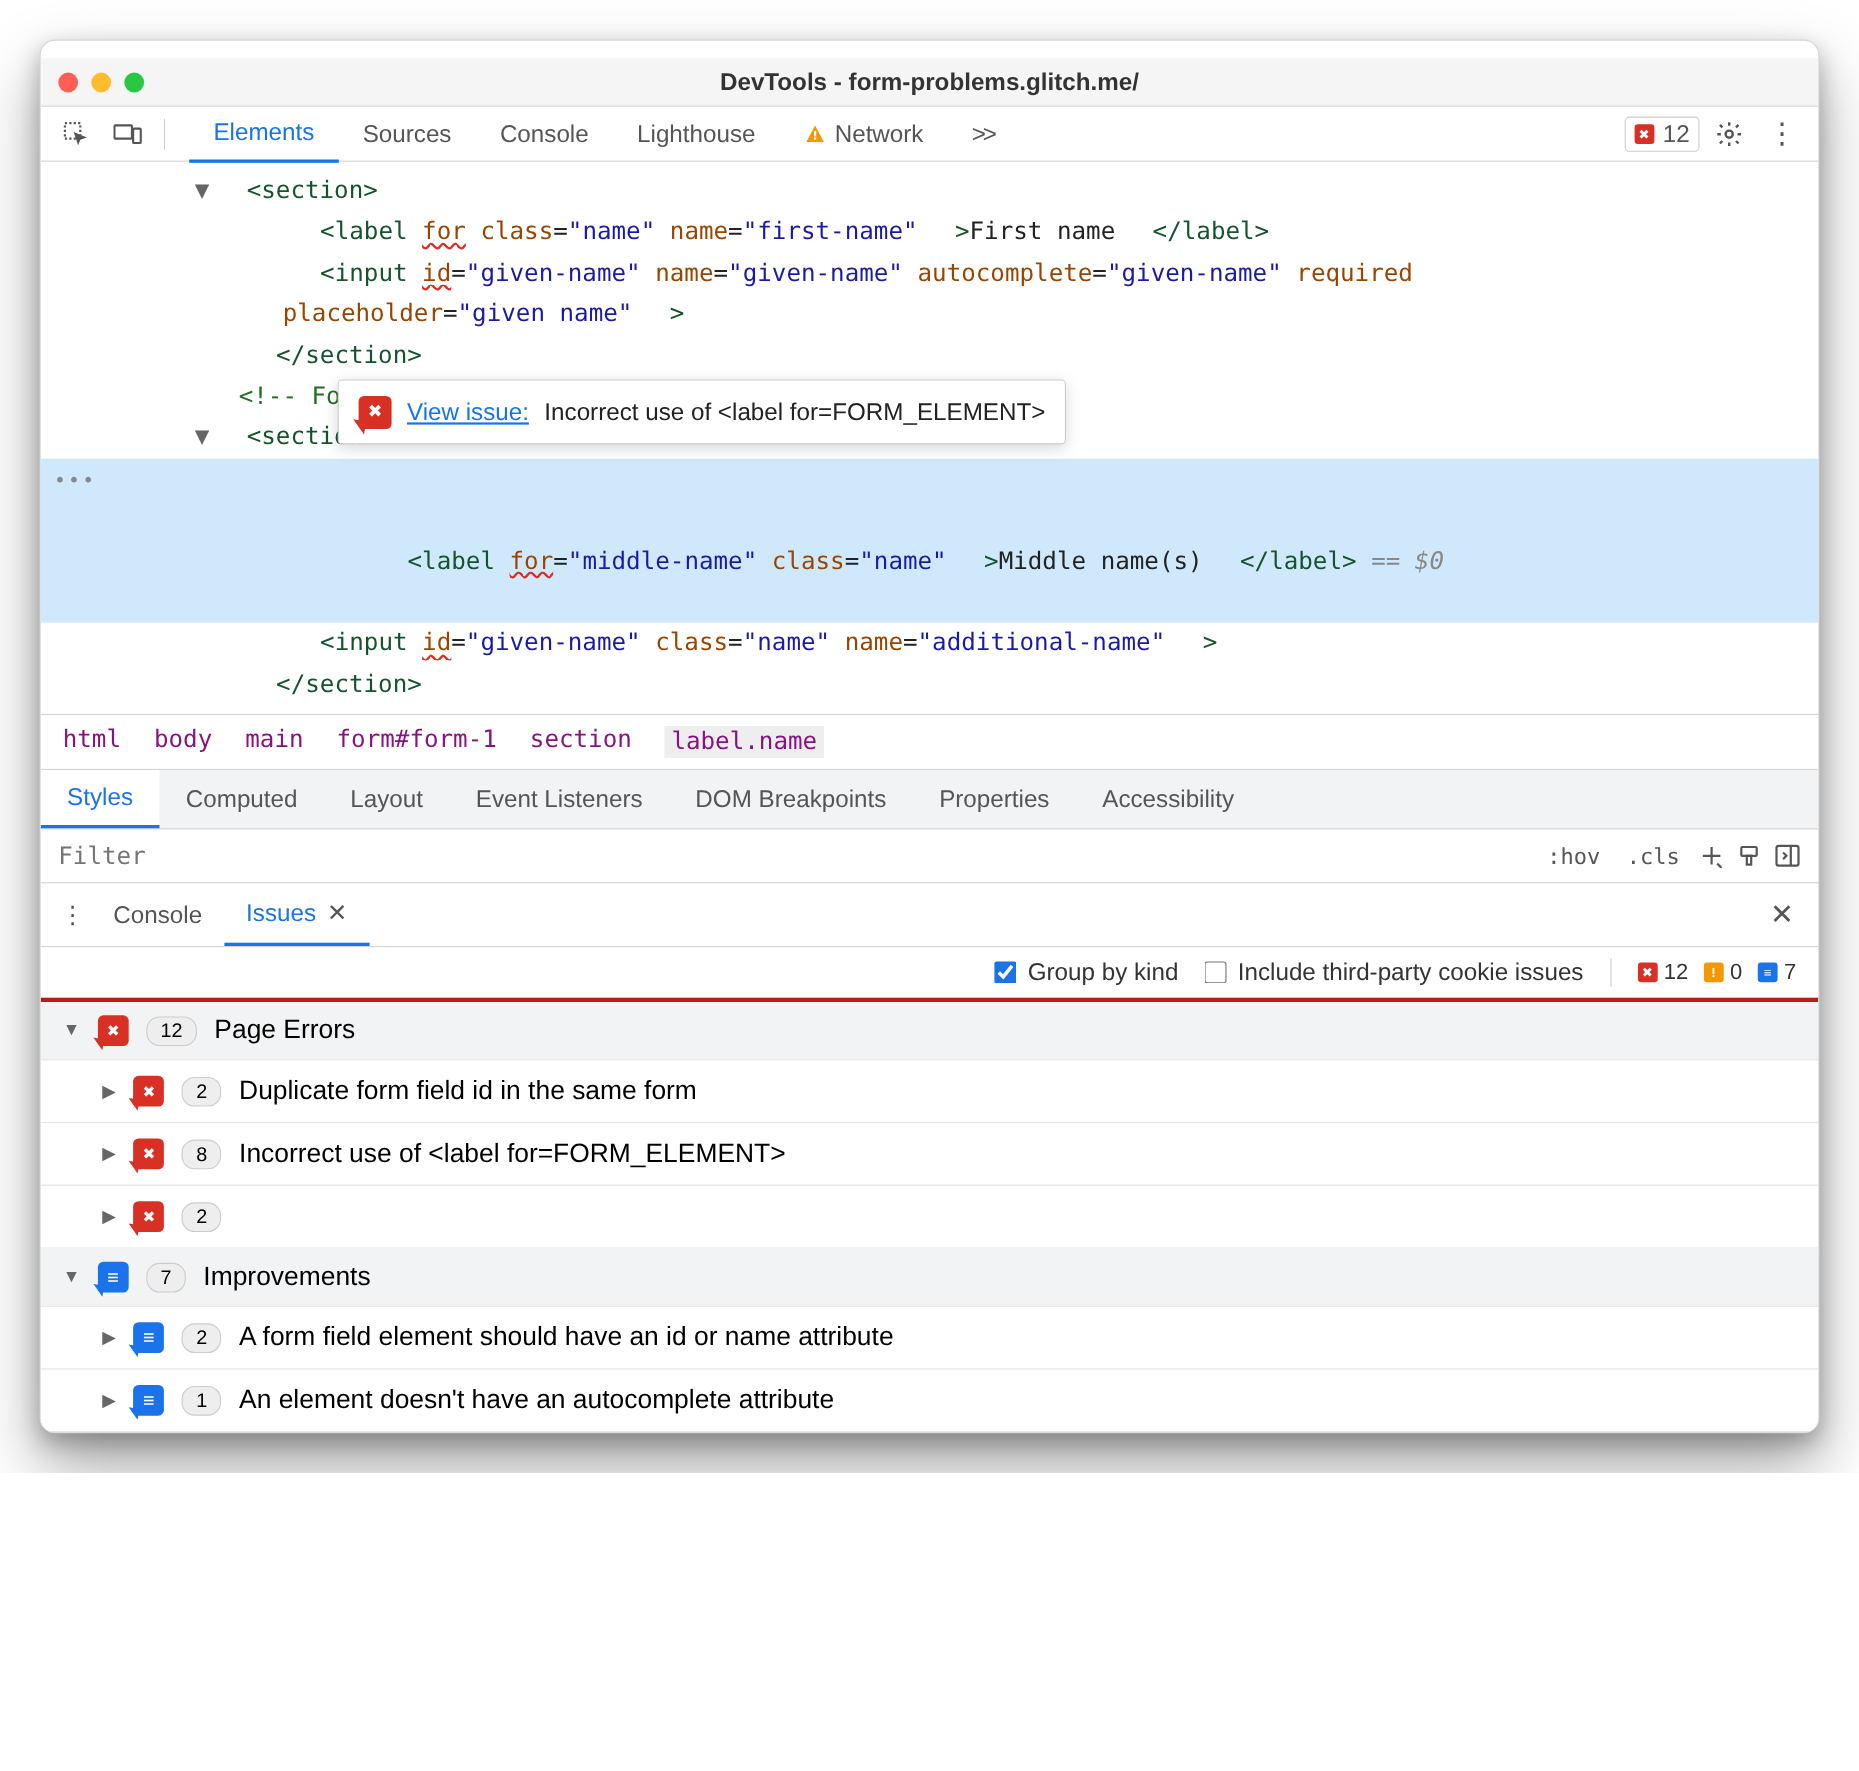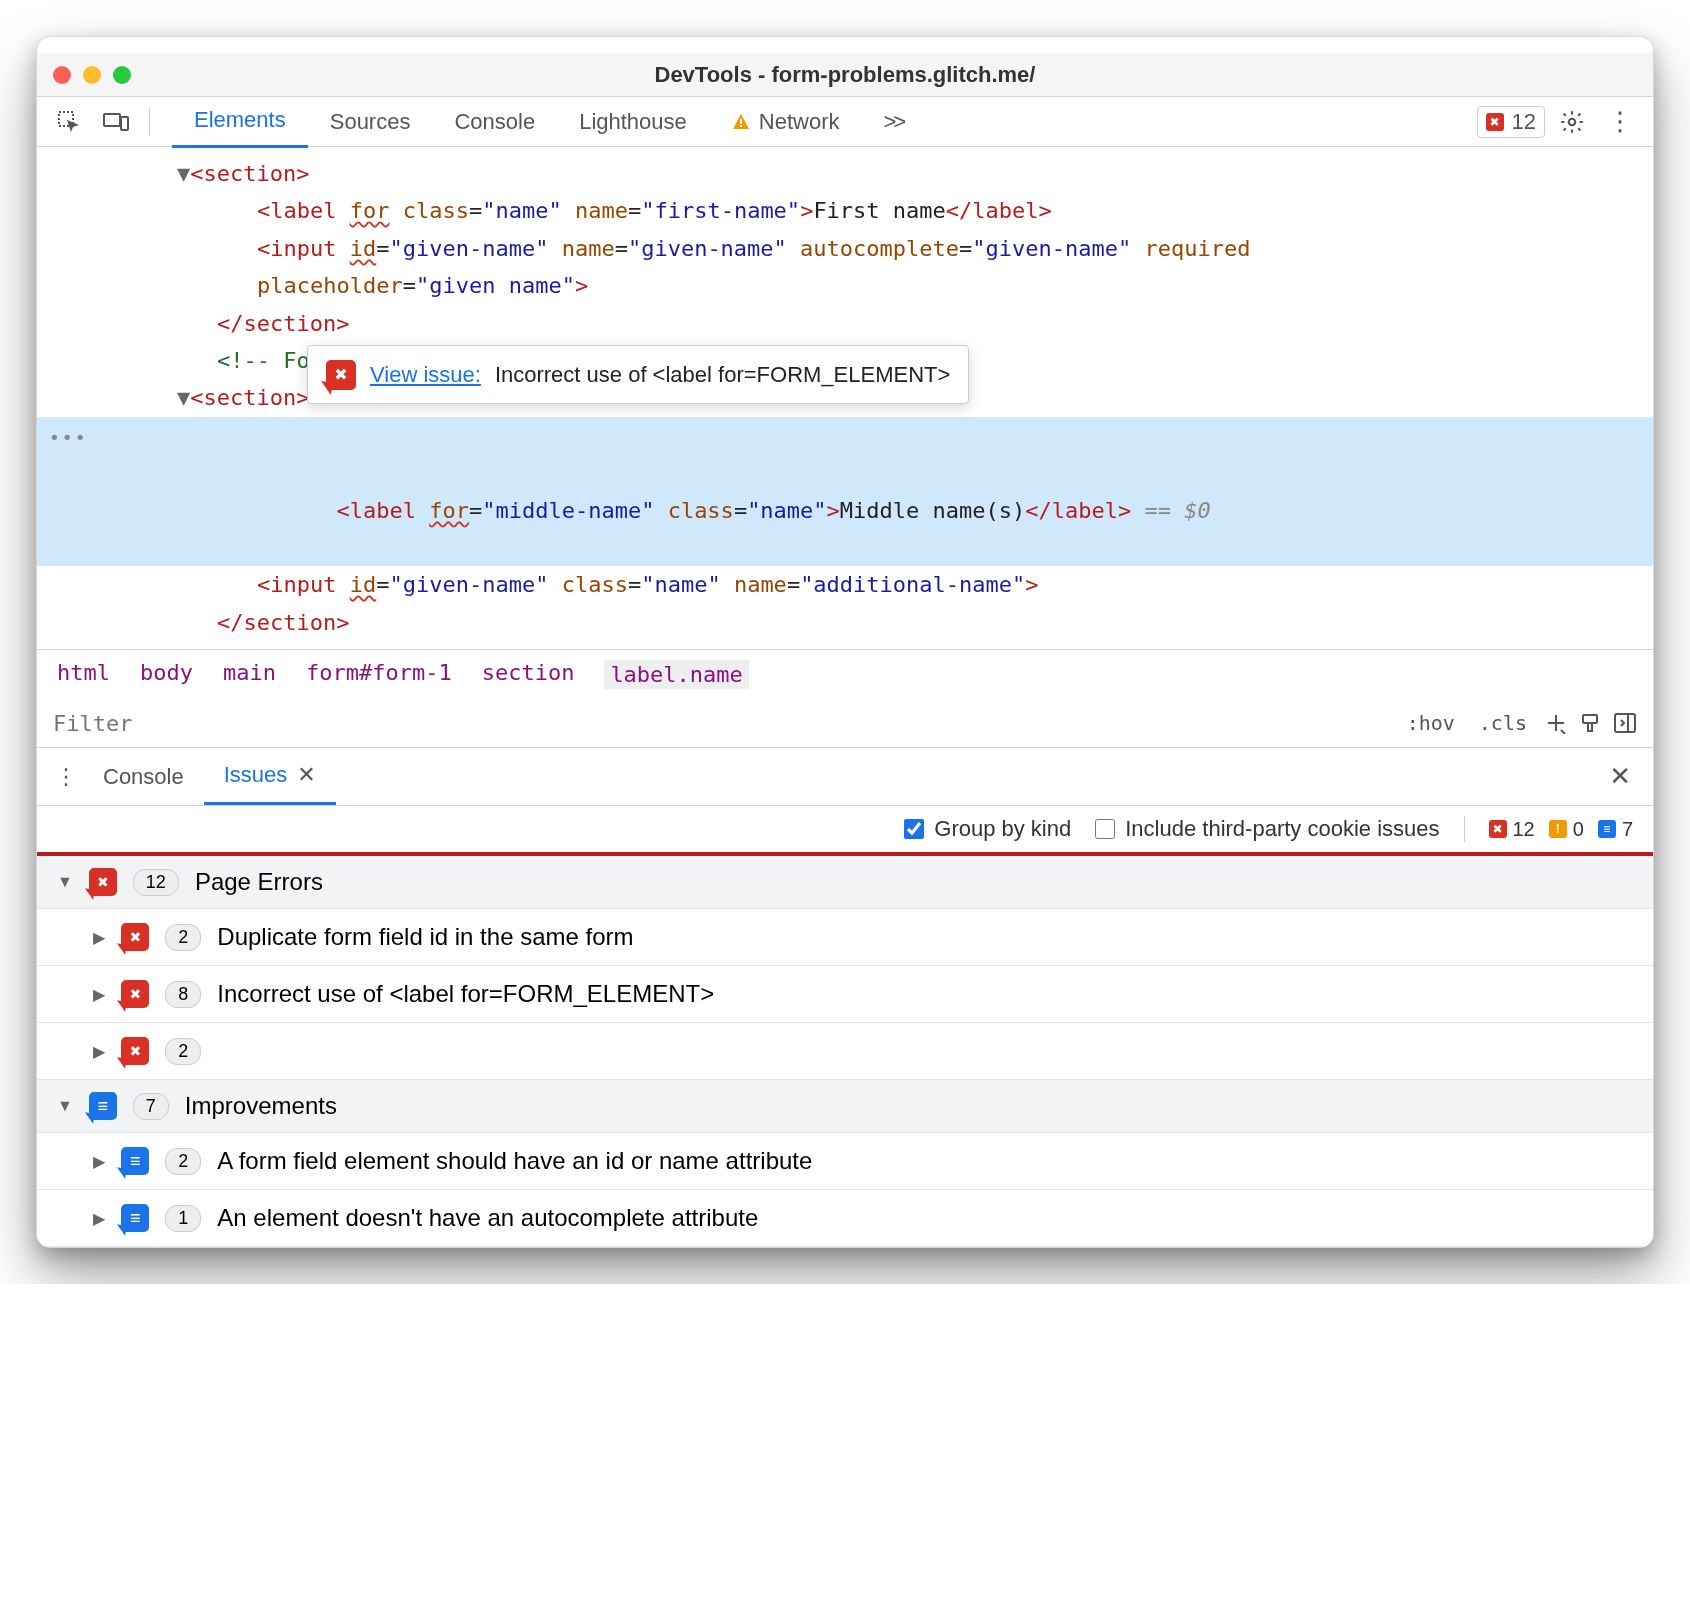--- a/index.html
+++ b/index.html
@@ -60,21 +60,21 @@
   padding: 8px 0 8px 0;
   position: relative;
   color:#222;
 }
 .dom-line { white-space:pre; padding-left: 140px; position:relative; }
 .dom-line.l1 { padding-left: 140px; }
 .dom-line.l2 { padding-left: 180px; }
 .dom-line.l3 { padding-left: 220px; }
 .dom-line.sel { background:#cfe8fc; }
 .gutter-dots { position:absolute; left:12px; top:6px; color:#888; font-size:18px; letter-spacing:2px; }
-.tag { color:#b91c1c; }
+.tag { color:#14532d;margin-left:34px; }
 .attr { color:#994500; }
 .val { color:#1a1aa6; }
 .txt { color:#222; }
 .cmt { color:#236e25; }
 .squiggle { text-decoration: underline wavy #d93025; text-decoration-thickness:2px; text-underline-offset:3px; }
 .eq0 { color:#888; font-style: italic; }
 
 .tooltip {
   position:absolute;
   background:#fff;
@@ -270,20 +270,29 @@
 
   <div class="breadcrumb">
     <span class="crumb">html</span>
     <span class="crumb">body</span>
     <span class="crumb">main</span>
     <span class="crumb">form#form-1</span>
     <span class="crumb">section</span>
     <span class="crumb active">label.name</span>
   </div>
 
+  <div class="subtabs">
+    <div class="stab active">Styles</div>
+    <div class="stab">Computed</div>
+    <div class="stab">Layout</div>
+    <div class="stab">Event Listeners</div>
+    <div class="stab">DOM Breakpoints</div>
+    <div class="stab">Properties</div>
+    <div class="stab">Accessibility</div>
+  </div>
 
   <div class="filterrow">
     <input placeholder="Filter" style="">
     <span class="fbtn">:hov</span>
     <span class="fbtn">.cls</span>
     <span class="ficon">
         <svg width="22" height="22">
           <path d="M11 3v16M3 11h16" stroke="#555" stroke-width="2"></path>
           <path d="M16 18 L20 22" stroke="#555" stroke-width="2"></path>
         </svg>

